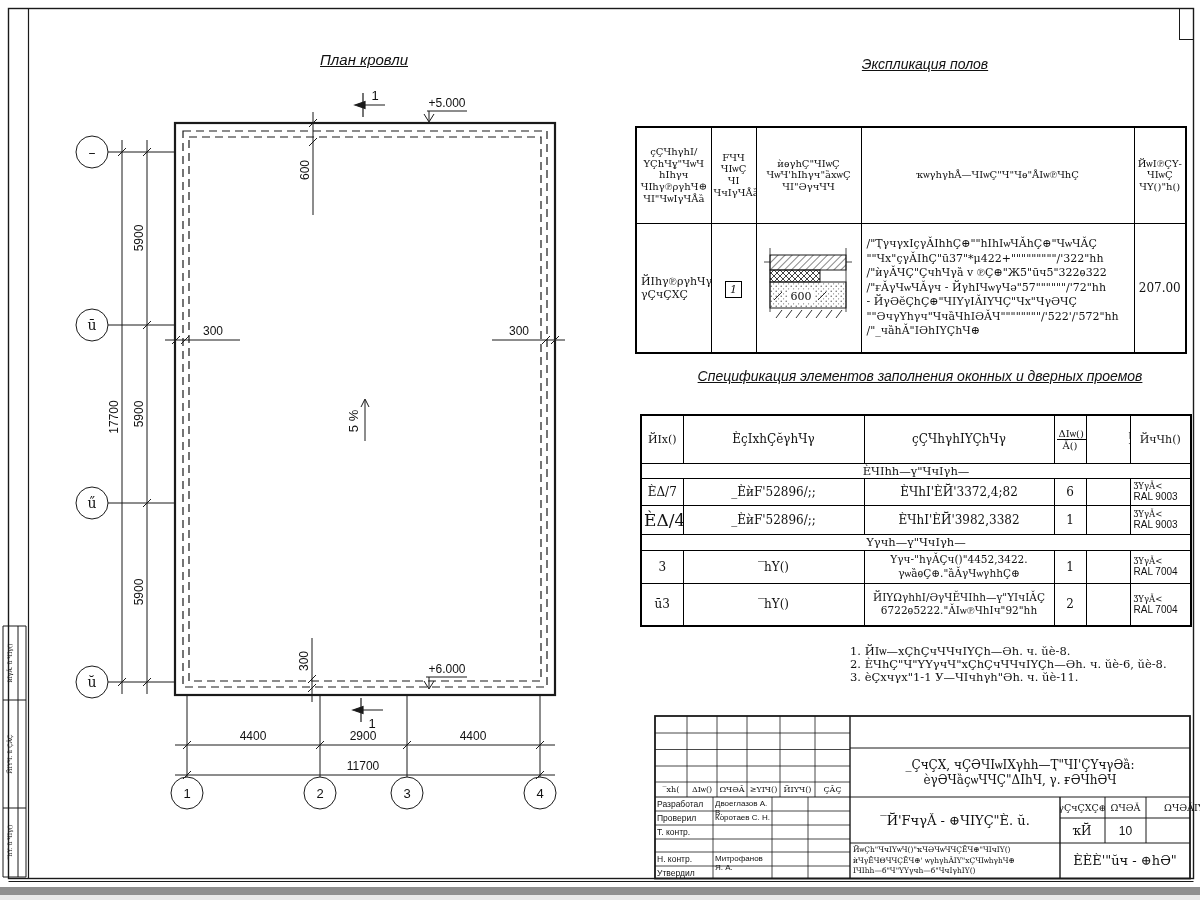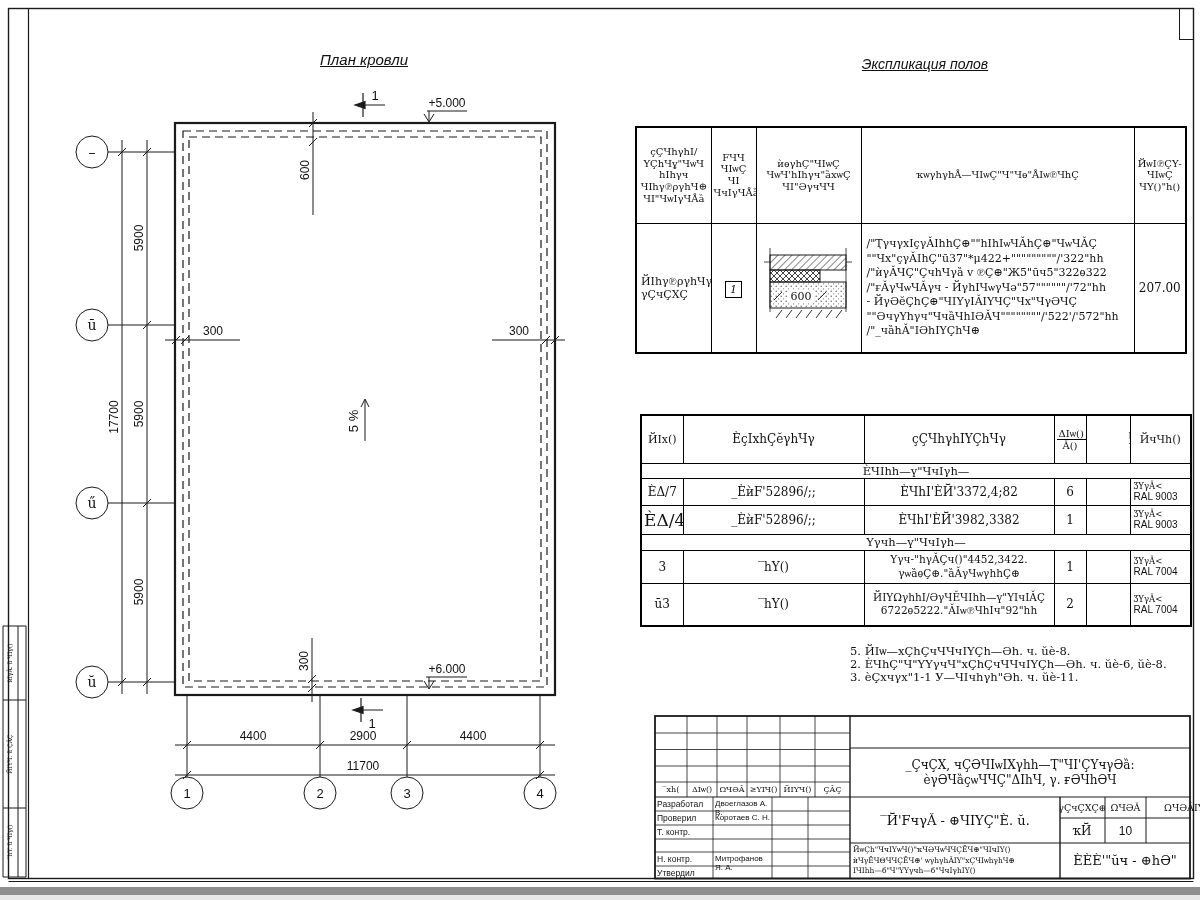--- a/index.html
+++ b/index.html
@@ -207,20 +207,21 @@
 /"ѝγǍЧÇ"ÇчhЧγȁ v ℗Ç⊕"Ж5"ūч5"322ѳ322
 /"ғǍγЧѡЧǍγч - ЙγhIЧѡγЧә"57""""""/'72"hh
 - ЙγӘĕÇhÇ⊕"ЧIҮγIǍIҮЧÇ"Чх"ЧγӘЧÇ
 ""ӘчγҮhγч"ЧчȁЧhIӘǍЧ""""""""/'522'/'572"hh
 /"_чȁhǍ"IӘhIҮÇhЧ⊕</td>
     <td style="font-size:12px;">207.00</td>
   </tr>
 </tbody>
     </table>
 
+<div class="abs drawtitle" style="left:655px;top:368px;width:530px;text-align:center;font-size:14px;">Спецификация элементов заполнения оконных и дверных проемов</div>
 
 <table class="sheet abs" style="left:640px;top:414px;width:550px;border-radius:15px;">
   <colgroup>
         <col style="width:42px">
         <col style="width:181px">
         <col style="width:190px">
         <col style="width:32px">
         <col style="width:44px">
         <col style="width:61px">
       </colgroup>
@@ -283,21 +284,21 @@
     <td></td>
     <td style="text-align:left;padding-left:3px;">
             <div style="font-size:8.5px;">ӠҮγǍ&lt;</div>
             <div class="sans" style="font-size:10px;">RAL 7004</div>
           </td>
   </tr>
 </tbody>
     </table>
 
 <div class="abs" style="left:850px;top:645px;width:340px;">
-  <div class="notes-line">5. ЙIѡ—хÇhÇчЧЧчIҮÇh—Әh. ч. ŭè-8.</div>
+  <div class="notes-line">1. ЙIѡ—хÇhÇчЧЧчIҮÇh—Әh. ч. ŭè-8.</div>
   <div class="notes-line">2. ÈЧhÇ"Ч"ҮҮγчЧ"хÇhÇчЧЧчIҮÇh—Әh. ч. ŭè-6, ŭè-8.</div>
   <div class="notes-line">3. èÇхчγх"1-1 У—ЧIчhγh"Әh. ч. ŭè-11.</div>
 </div>
 
 
 <div class="tb-txt ser" style="left:852px;top:752px;width:336px;height:44px;text-align:center;font-size:12px;line-height:15px;padding-top:6px;">
   <div>_ÇчÇХ, чÇӘЧIѡIХγhh—Ҭ"ЧI'ÇҮчγӘȁ:</div>
   <div>èγӘЧȁçѡЧЧÇ"ΔIhЧ, γ. ғӘЧhӘЧ</div>
 </div>
 

